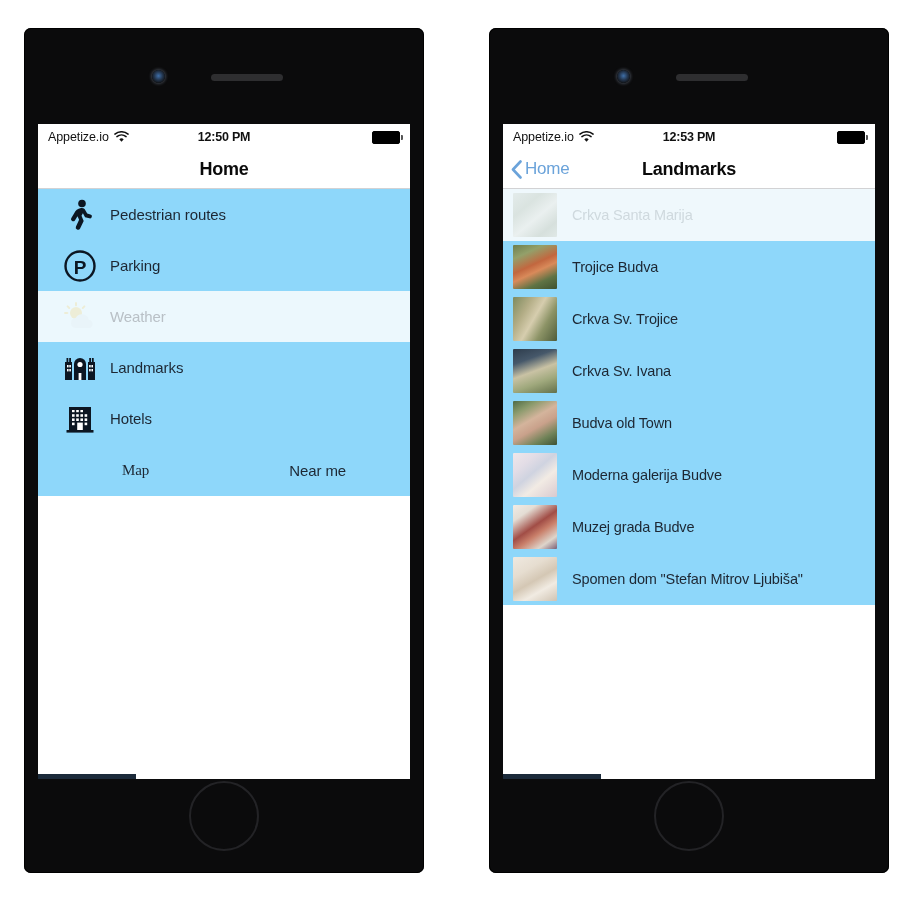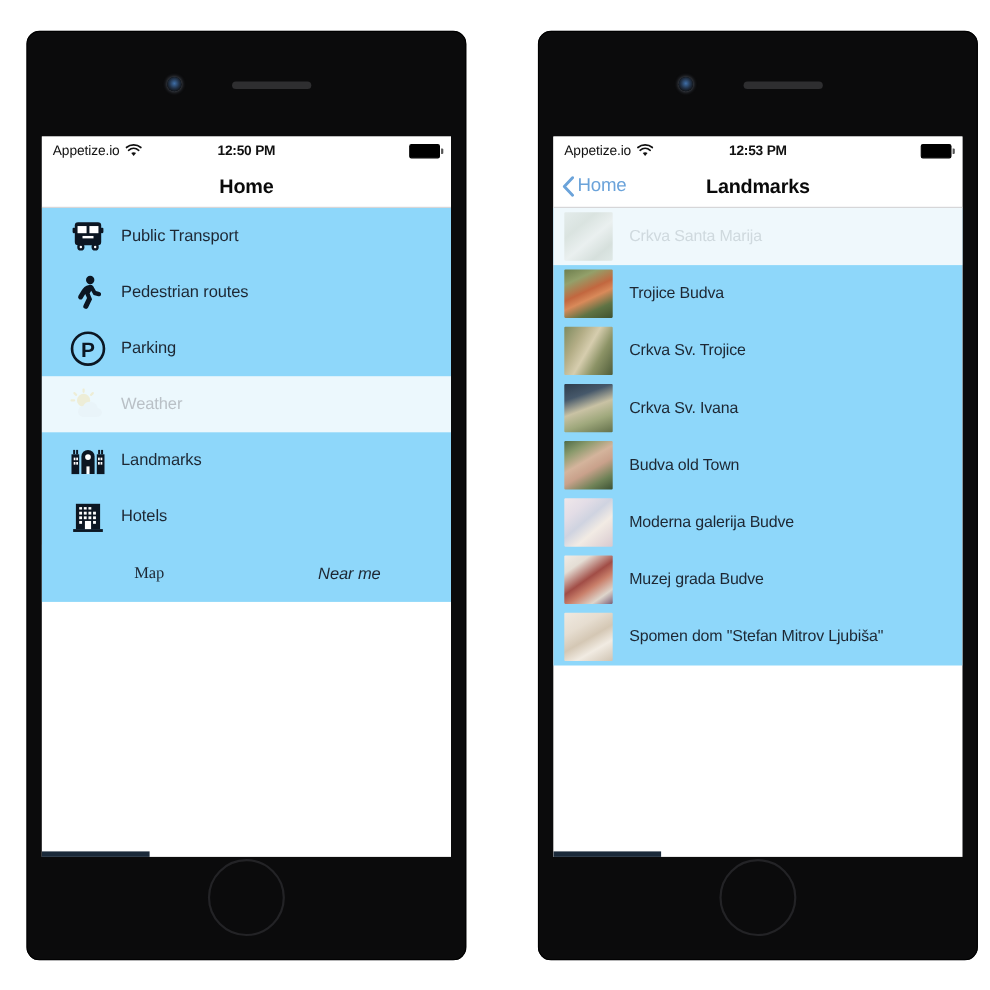--- a/index.html
+++ b/index.html
@@ -22,21 +22,21 @@
     justify-content: space-between;
     padding: 0;
   }
 
   
   .phone {
     position: absolute;
     width: 400px;
     height: 845px;
     background: #0b0b0c;
-    border-radius: 12px;
+    border-radius: 7px;
     box-shadow: 0 0 0 1px #000 inset;
   }
   .phone.left  { left: 24px;  top: 28px; }
   .phone.right { left: 489px; top: 28px; }
 
   .phone-top {
     position: absolute;
     top: 0; left: 0; right: 0;
     height: 98px;
   }
@@ -208,21 +208,21 @@
     background: #8ed7fa;
   }
   .action-btn {
     font-size: 15px;
     color: #1d2733;
     cursor: pointer;
     letter-spacing: -0.1px;
     text-align: center;
   }
   .action-btn.map    { margin-left: 84px; font-family: Liberation Serif, serif; }
-  .action-btn.nearme { margin-left: 140px; font-style: italic; }
+  .action-btn.nearme { margin-left: 140px; }
 
   
   .lm-list { background: #8ed7fa; }
   .lm-row {
     height: 52px;
     display: flex;
     align-items: center;
     padding-left: 10px;
     cursor: pointer;
   }
@@ -285,38 +285,20 @@
             <div class="battery"></div>
           </div>
         </div>
 
         <div class="navbar">
           <div class="nav-title">Home</div>
         </div>
 
         <div class="menu-list">
 
-          <div class="menu-row">
-            <span class="icon-wrap">
-              <svg width="32" height="30" viewBox="0 0 32 30">
-                <rect x="4" y="2" width="24" height="21" rx="3" fill="#0c1622"></rect>
-                <rect x="6.5" y="5.5" width="8.2" height="6.5" fill="#fff"></rect>
-                <rect x="17.3" y="5.5" width="8.2" height="6.5" fill="#fff"></rect>
-                <rect x="15.2" y="5.5" width="1.6" height="6.5" fill="#0c1622"></rect>
-                <rect x="11" y="14.5" width="10" height="2.2" fill="#fff"></rect>
-                <rect x="2" y="7" width="2.6" height="5" rx="1" fill="#0c1622"></rect>
-                <rect x="27.4" y="7" width="2.6" height="5" rx="1" fill="#0c1622"></rect>
-                <circle cx="9.5" cy="24.5" r="3.3" fill="#0c1622"></circle>
-                <circle cx="22.5" cy="24.5" r="3.3" fill="#0c1622"></circle>
-                <circle cx="9.5" cy="24.5" r="1.1" fill="#fff"></circle>
-                <circle cx="22.5" cy="24.5" r="1.1" fill="#fff"></circle>
-              </svg>
-            </span>
-            <span class="row-label">Public Transport</span>
-          </div>
 
           <div class="menu-row">
             <span class="icon-wrap">
               <svg width="30" height="32" viewBox="0 0 30 32">
                 <circle cx="17" cy="4.5" r="3.8" fill="#0c1622"></circle>
                 <path d="M16 9 C12.5 9.6 10.6 11.6 9.2 14.2 L6.2 19.2 a2.2 2.2 0 0 0 3.7 2.3 l2.6 -4.3 1.6 3.6 -3.1 6.6 a2.3 2.3 0 0 0 4.1 2.1 l3.6 -7.4 -2.2 -5.3 1.4 -2.5 2.2 3.9 4.3 1.1 a2 2 0 0 0 1 -3.9 l-3.2 -0.9 -2.6 -4.6 C18.7 9.2 17.6 8.8 16 9 Z" fill="#0c1622"></path>
               </svg>
             </span>
             <span class="row-label">Pedestrian routes</span>
           </div>

